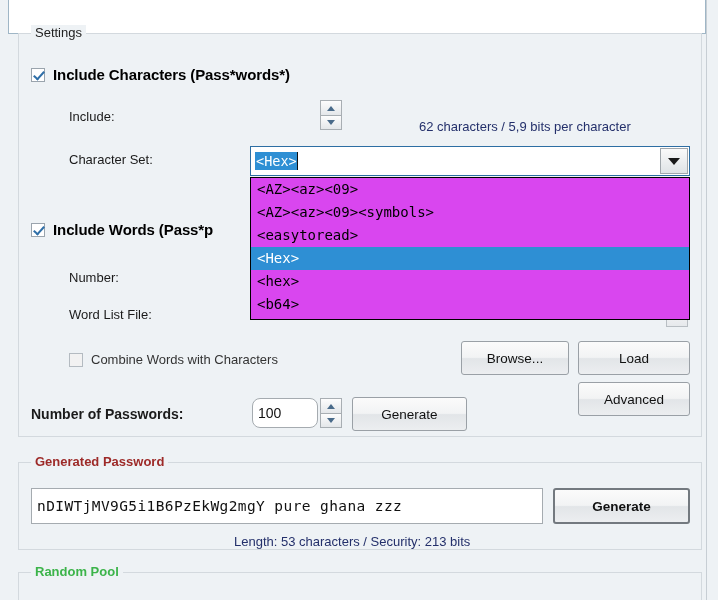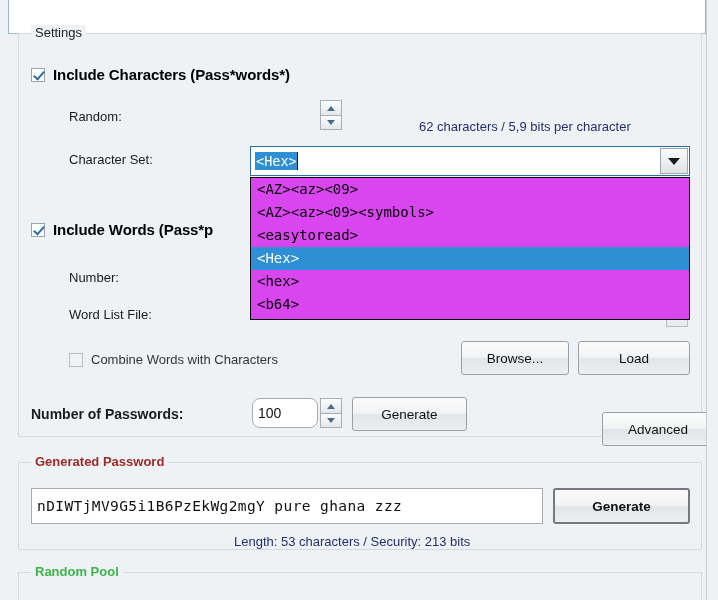--- a/index.html
+++ b/index.html
@@ -238,21 +238,21 @@
 
   <div class="group" id="group-settings">
     <div class="group-title gt-settings">Settings</div>
   </div>
 
   <div class="chk-row" style="left:31px; top:66px;">
     <div class="checkbox checked"></div>
     <div class="chk-label-bold">Include Characters (Pass*words*)</div>
   </div>
 
-  <div class="field-label" style="left:69px; top:109px;">Random:</div>
+  <div class="field-label" style="left:69px; top:109px;">Include:</div>
   <div class="spinner" style="left:320px; top:100px; height:30px;">
     <div class="spin-btn">
       <div class="tri-up"></div>
     </div>
     <div class="spin-btn">
       <div class="tri-down"></div>
     </div>
   </div>
 
   <div class="info" style="left:419px; top:119px;">62 characters / 5,9 bits per character</div>
@@ -289,21 +289,21 @@
   <div class="textbox" style="left:252px; top:398px; width:66px; height:30px;border-radius:8px;">100</div>
   <div class="spinner" style="left:320px; top:398px; height:30px;">
     <div class="spin-btn">
       <div class="tri-up"></div>
     </div>
     <div class="spin-btn">
       <div class="tri-down"></div>
     </div>
   </div>
   <div class="btn" style="left:352px; top:397px; width:115px; height:34px;">Generate</div>
-  <div class="btn" style="left:578px; top:412px; width:112px; height:34px;margin-left:24px;">Advanced</div>
+  <div class="btn" style="left:578px; top:382px; width:112px; height:34px;">Advanced</div>
 
   <div class="dropdown" id="charset-dropdown" style="left:250px; top:177px; width:440px; height:143px;">
       <div class="dd-item">&lt;AZ&gt;&lt;az&gt;&lt;09&gt;</div>
       <div class="dd-item">&lt;AZ&gt;&lt;az&gt;&lt;09&gt;&lt;symbols&gt;</div>
       <div class="dd-item">&lt;easytoread&gt;</div>
       <div class="dd-item selected">&lt;Hex&gt;</div>
       <div class="dd-item">&lt;hex&gt;</div>
       <div class="dd-item">&lt;b64&gt;</div>
     </div>
 

